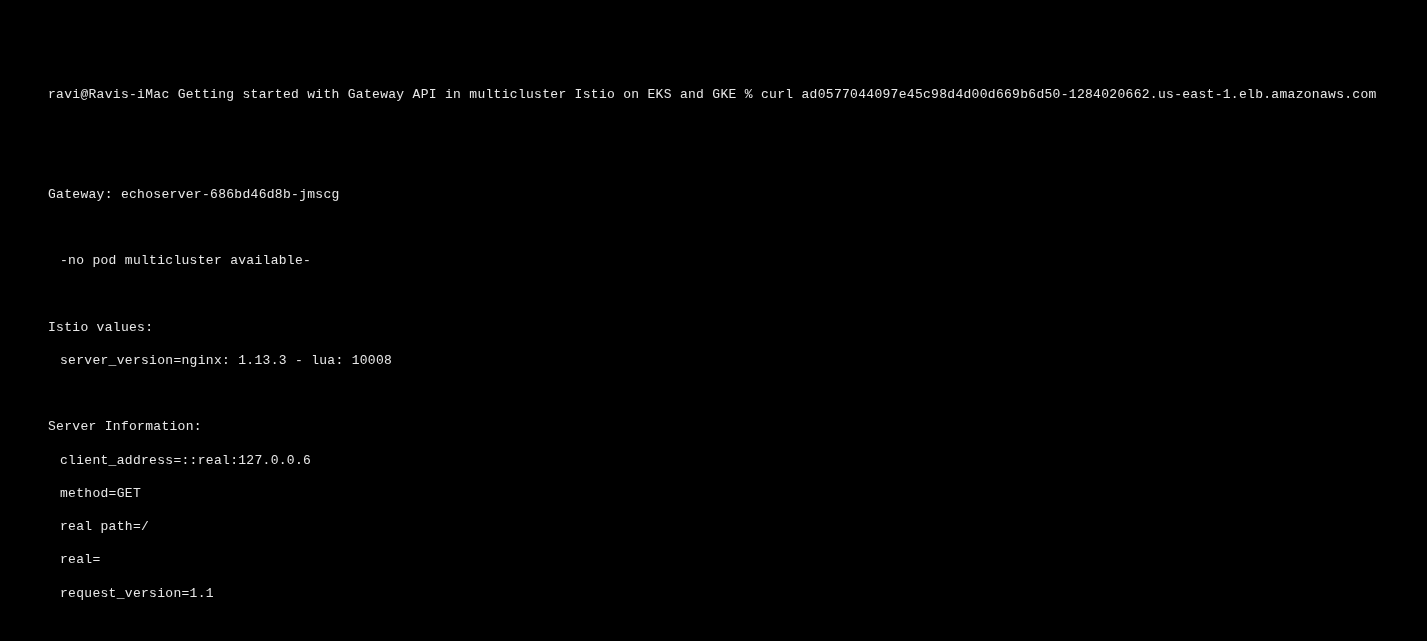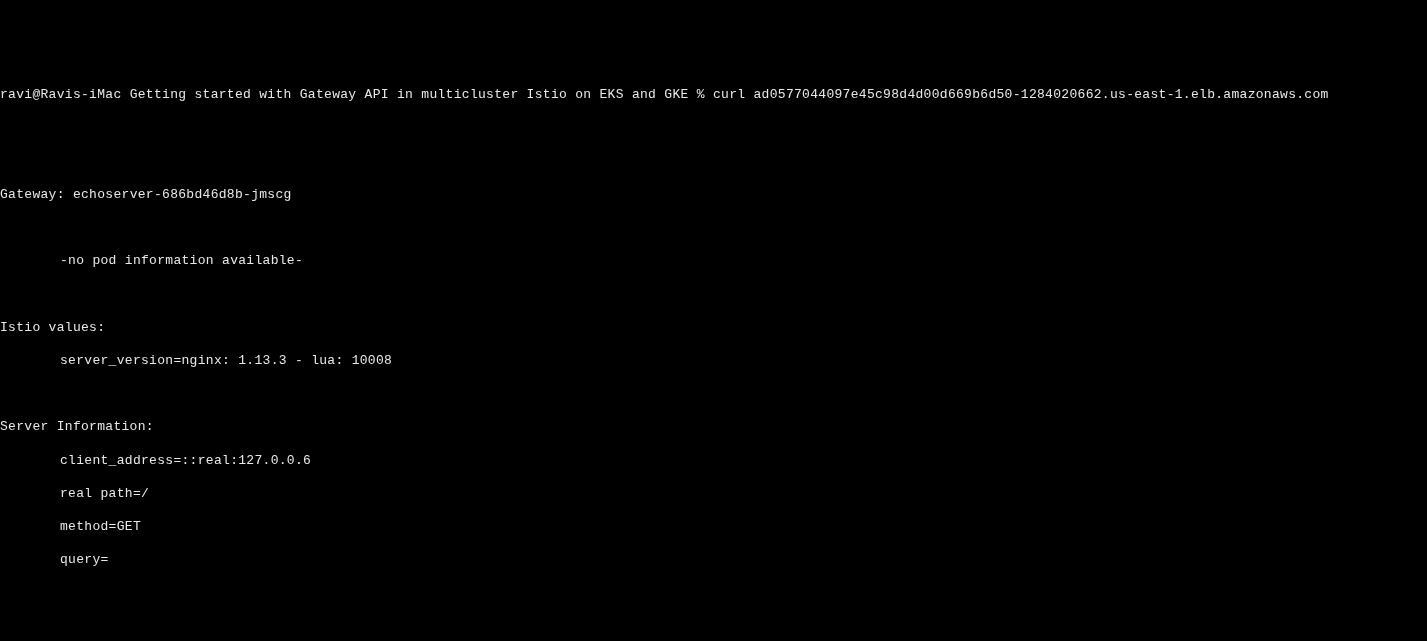--- a/index.html
+++ b/index.html
@@ -19,49 +19,51 @@
       overflow: hidden;
       white-space: pre;
       letter-spacing: 0.3px;
     }
     .terminal {
       width: 100%;
       height: 100%;
     }
     .line {
       display: block;
+      padding-left: 48px;
     }
     .indent {
       padding-left: 60px;
     }
     .blank {
       height: 16.6px;
     }
   </style>
 </head>
 <body>
 
 
 
 <div class="terminal">
 <span class="line"><span>ravi@Ravis-iMac</span> <span>Getting started with Gateway API in multicluster Istio on EKS and GKE</span> <span>%</span> <span>curl ad0577044097e45c98d4d00d669b6d50-1284020662.us-east-1.elb.amazonaws.com</span></span>
 <div class="blank"></div>
 <div class="blank"></div>
 <span class="line"><span>Gateway:</span> <span>echoserver-686bd46d8b-jmscg</span></span>
 <div class="blank"></div>
-<span class="line indent">-no pod information available-</span>
+<span class="line indent">-no pod multicluster available-</span>
 <div class="blank"></div>
 <span class="line">Istio values:</span>
 <span class="line indent">server_version=nginx: 1.13.3 - lua: 10008</span>
 <div class="blank"></div>
 <span class="line">Server Information:</span>
 <span class="line indent">client_address=::real:127.0.0.6</span>
+<span class="line indent">method=GET</span>
 <span class="line indent">real path=/</span>
-<span class="line indent">method=GET</span>
-<span class="line indent">query=</span>
+<span class="line indent">real=</span>
+<span class="line indent">request_version=1.1</span>
 
 
 
 
 
 
 
 
 
 

